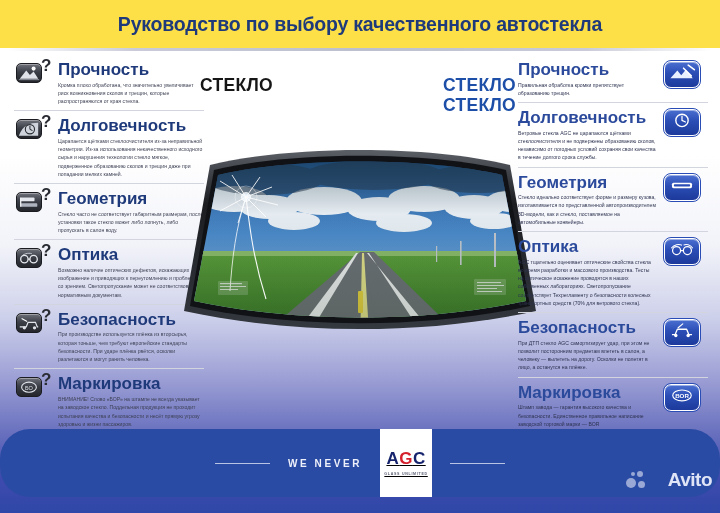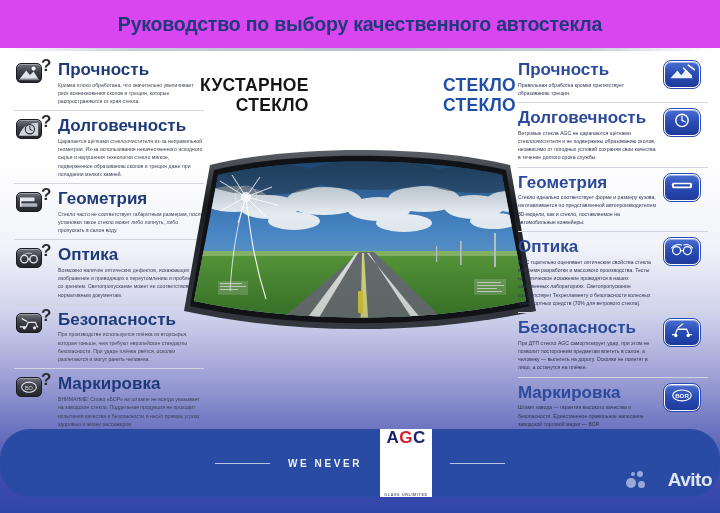--- a/index.html
+++ b/index.html
@@ -10,21 +10,21 @@
         #ffffff 0%, #ffffff 30%, #f2f3f9 48%,
         #cdd0ea 62%, #9b9ed4 74%, #6b72bf 84%, #3f4bae 93%, #2f47a8 100%);
     position: relative;
     overflow: hidden;
   }
 
   
   .header {
     height: 48px;
     display: flex; align-items: center; justify-content: center;
-    background: #d946ef;
+    background: #fde047;
   }
   .header h1 {
     font-size: 19.5px;
     font-weight: bold;
     color: #1f3a7a;
     letter-spacing: -0.2px;
   }
   .header-rule {
     height: 3px;
     margin: 0 8px;
@@ -141,21 +141,21 @@
   }
   .footer-inner { display: flex; align-items: center; gap: 18px; }
   .f-line { width: 55px; height: 1px; background: #b9c4e4; }
   .f-word {
     color: #eef1fa; font-size: 10px; font-weight: bold;
     letter-spacing: 2.6px;
   }
   .agc-box {
     width: 52px; height: 68px; background: #ffffff;
     display: flex; flex-direction: column;
-    align-items: center; justify-content: space-between;
+    align-items: center; justify-content: center; text-decoration: underline;
   }
   .agc-letters { font-size: 17px; font-weight: bold; line-height: 1; letter-spacing: .5px; }
   .agc-a { color: #16246e; }
   .agc-g { color: #d4202c; }
   .agc-c { color: #16246e; }
   .agc-sub {
     font-size: 3.6px; color: #5a5f72; letter-spacing: .7px;
     margin-top: 5px; font-weight: bold;
   }
 
@@ -267,21 +267,20 @@
       </div>
       <div class="qmark">?</div>
       <div class="f-title">Маркировка</div>
       <div class="f-text">ВНИМАНИЕ! Слово «БОР» на штампе не всегда указывает на заводское стекло. Поддельная продукция не проходит испытания качества и безопасности и несёт прямую угрозу здоровью и жизни пассажиров.</div>
     </div>
   </div>
 
   <div class="center">
     <div class="center-titles">
       <div class="t-left">
-        <div>КУСТАРНОЕ</div>
         <div>СТЕКЛО</div>
       </div>
       <div class="t-right">
         <div>СТЕКЛО</div>
         <div>СТЕКЛО</div>
       </div>
     </div>
 
     <div class="windshield-wrap">
       <svg viewBox="0 0 372 208" width="100%" height="100%" preserveAspectRatio="none">

